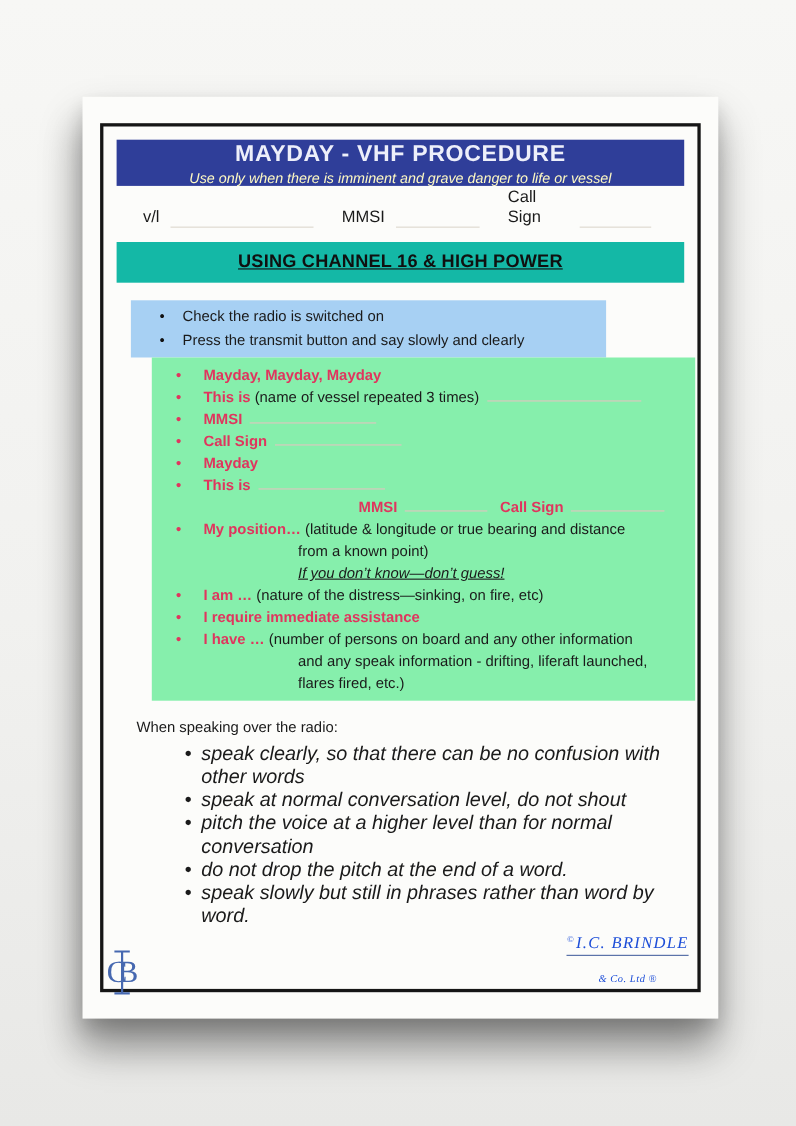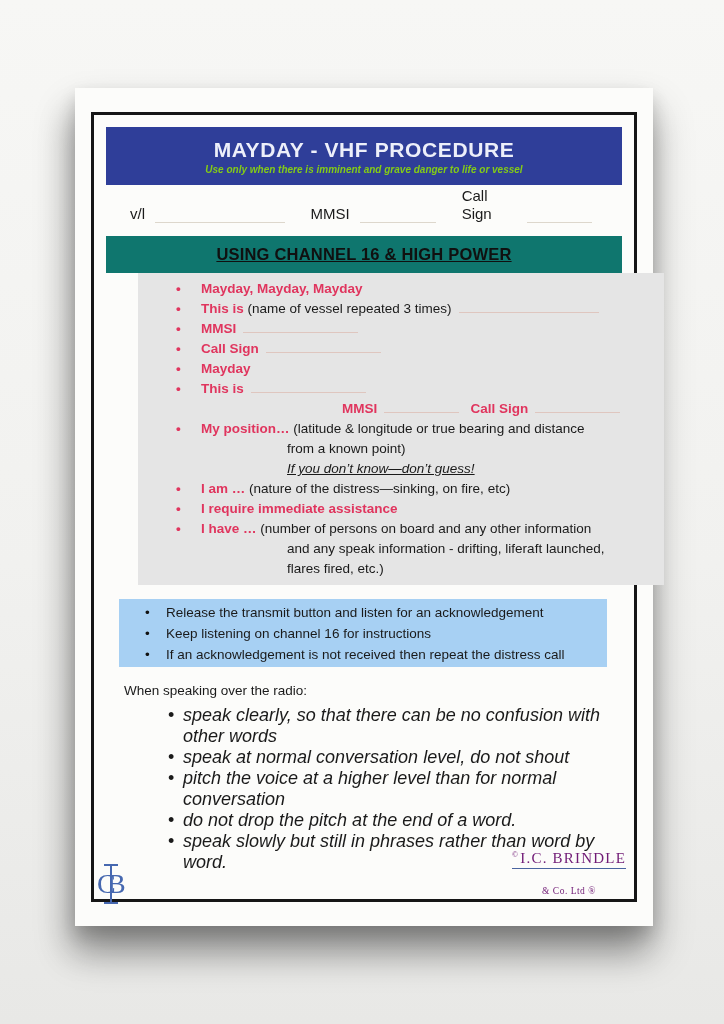--- a/index.html
+++ b/index.html
@@ -4,55 +4,55 @@
 <style>
   html,body{margin:0;padding:0;}
   .stage{position:relative;width:724px;height:1024px;overflow:hidden;
     background:linear-gradient(180deg,#f7f7f5 0%,#f1f1ef 55%,#e8e8e6 100%);
     font-family:"Liberation Sans",sans-serif;color:#1a1a1a;}
   .card{position:absolute;left:75px;top:88px;width:578px;height:838px;background:#fcfcfa;
     box-shadow:0 24px 38px rgba(0,0,0,.30),0 8px 16px rgba(0,0,0,.14),-6px 26px 30px rgba(0,0,0,.18);}
   .frame{position:absolute;left:16px;top:24px;right:16px;bottom:24px;border:3px solid #161616;background:#fcfcfa;}
   .content{position:absolute;inset:0;padding:12px 12px 0 12px;}
   
-  .header{height:58px;background:#2f3e99;display:flex;flex-direction:column;align-items:center;justify-content:center;gap:2px;}
+  .header{height:42px;background:#2f3e99;display:flex;flex-direction:column;align-items:center;justify-content:center;gap:2px;}
   .title{font-size:21px;font-weight:bold;color:#edeffa;letter-spacing:.6px;}
-  .subtitle{font-size:10px;font-weight:bold;font-style:italic;color:#84cc16;}
+  .subtitle{font-size:13px;font-weight:normal;font-style:italic;color:#fef9c3;}
   
   .fields{display:flex;align-items:flex-end;margin:14px 4px 0 24px;height:24px;font-size:15px;}
   .f-label{margin-right:10px;line-height:18px;}
   .f-blank{display:inline-block;height:15px;border-bottom:1px solid #ddd7cc;margin-right:26px;}
   
-  .banner{margin-top:13px;height:37px;background:#0f766e;display:flex;align-items:center;justify-content:center;
+  .banner{margin-top:13px;height:37px;background:#14b8a6;display:flex;align-items:center;justify-content:center;
     font-size:16.5px;font-weight:bold;text-decoration:underline;color:#101010;letter-spacing:.2px;}
   
   .box{font-size:13.5px;}
   .box1{margin:16px 0 0 13px;width:432px;background:#a7d0f3;padding:4px 0;}
-  .box2{margin:0 0 0 32px;width:494px;background:#e5e5e5;padding:6px 16px;}
+  .box2{margin:0 0 0 32px;width:494px;background:#86efac;padding:6px 0;}
   .box3{margin:14px 0 0 13px;width:488px;background:#a7d0f3;padding:3px 0 2px;}
   .box ul{list-style:none;margin:0;padding:0;}
   .box1 li,.box3 li{position:relative;padding-left:47px;line-height:22px;}
   .box3 li{line-height:21px;}
   .box1 li::before,.box3 li::before{content:"\2022";position:absolute;left:26px;color:#111;}
   
   .s-item{position:relative;padding-left:47px;line-height:20px;}
   .s-item::before{content:"\2022";position:absolute;left:22px;color:#e0355e;font-weight:bold;}
   .red{color:#e0355e;font-weight:bold;}
   .blank{display:inline-block;height:12px;border-bottom:1px solid #dfc6bf;margin-left:7px;vertical-align:baseline;}
   .cont{padding-left:86px;line-height:20px;}
   .note{font-style:italic;text-decoration:underline;}
   .center-line{padding-left:188px;line-height:20px;}
   
   .speaking{margin:14px 0 0 18px;font-size:13.5px;}
   .speaking-title{line-height:20px;}
   .tips{list-style:none;margin:4px 0 0 44px;padding:0;font-style:italic;font-size:18px;}
   .tips li{position:relative;padding-left:15px;line-height:21px;}
   .tips li::before{content:"\2022";position:absolute;left:0;font-style:normal;}
   
-  .brand{position:absolute;right:8px;bottom:3px;text-align:center;color:#701a75;font-family:"Liberation Serif",serif;}
+  .brand{position:absolute;right:8px;bottom:3px;text-align:center;color:#1d4ed8;font-family:"Liberation Serif",serif;font-style:italic;}
   .brand-name{font-size:15px;letter-spacing:1.2px;border-bottom:1.5px solid #4a64a0;padding-bottom:1px;}
   .brand-name sup{font-size:8px;vertical-align:super;margin-right:1px;}
   .brand-sub{font-size:9.5px;margin-top:17px;letter-spacing:.5px;}
   .monogram{position:absolute;left:2px;bottom:-10px;}
 </style>
 </head>
 <body>
 
 <div class="stage">
   <div class="card">
@@ -70,42 +70,41 @@
             <span class="f-label">MMSI</span>
             <span class="f-blank" style="width: 82px;"></span>
             <span class="f-label">Call Sign</span>
             <span class="f-blank" style="width: 70px;"></span>
           </div>
 
         <div class="banner">
           <span>USING CHANNEL 16 &amp; HIGH POWER</span>
         </div>
 
+        <div class="box box1">
+          <ul>
+              <li>Check the radio is switched on</li>
+              <li>Press the transmit button and say slowly and clearly</li>
+            </ul>
+        </div>
 
         <div class="box box2" id="script-box">
             <div class="s-item"><span class="red">Mayday, Mayday, Mayday</span></div>
             <div class="s-item"><span class="red">This is</span><span> (name of vessel repeated 3 times)</span><span class="blank" style="width: 140px;"></span></div>
             <div class="s-item"><span class="red">MMSI</span><span class="blank" style="width: 115px;"></span></div>
             <div class="s-item"><span class="red">Call Sign</span><span class="blank" style="width: 115px;"></span></div>
             <div class="s-item"><span class="red">Mayday</span></div>
             <div class="s-item"><span class="red">This is</span><span class="blank" style="width: 115px;"></span></div>
             <div class="center-line"><span class="red">MMSI</span><span class="blank" style="width: 75px;"></span>&nbsp;&nbsp;&nbsp;<span class="red">Call Sign</span><span class="blank" style="width: 85px;"></span>&nbsp;&nbsp;&nbsp;</div>
             <div class="s-item"><span class="red">My position…</span><span> (latitude &amp; longitude or true bearing and distance</span><div class="cont">from a known point)</div><div class="cont note">If you don’t know—don’t guess!</div></div>
             <div class="s-item"><span class="red">I am …</span><span> (nature of the distress—sinking, on fire, etc)</span></div>
             <div class="s-item"><span class="red">I require immediate assistance</span></div>
             <div class="s-item"><span class="red">I have …</span><span> (number of persons on board and any other information</span><div class="cont">and any speak information - drifting, liferaft launched,</div><div class="cont">flares fired, etc.)</div></div>
           </div>
 
-        <div class="box box3">
-          <ul>
-              <li>Release the transmit button and listen for an acknowledgement</li>
-              <li>Keep listening on channel 16 for instructions</li>
-              <li>If an acknowledgement is not received then repeat the distress call</li>
-            </ul>
-        </div>
 
         <div class="speaking">
           <div class="speaking-title">When speaking over the radio:</div>
           <ul class="tips">
               <li>speak clearly, so that there can be no confusion with other words</li>
               <li>speak at normal conversation level, do not shout</li>
               <li>pitch the voice at a higher level than for normal conversation</li>
               <li>do not drop the pitch at the end of a word.</li>
               <li>speak slowly but still in phrases rather than word by word.</li>
             </ul>

